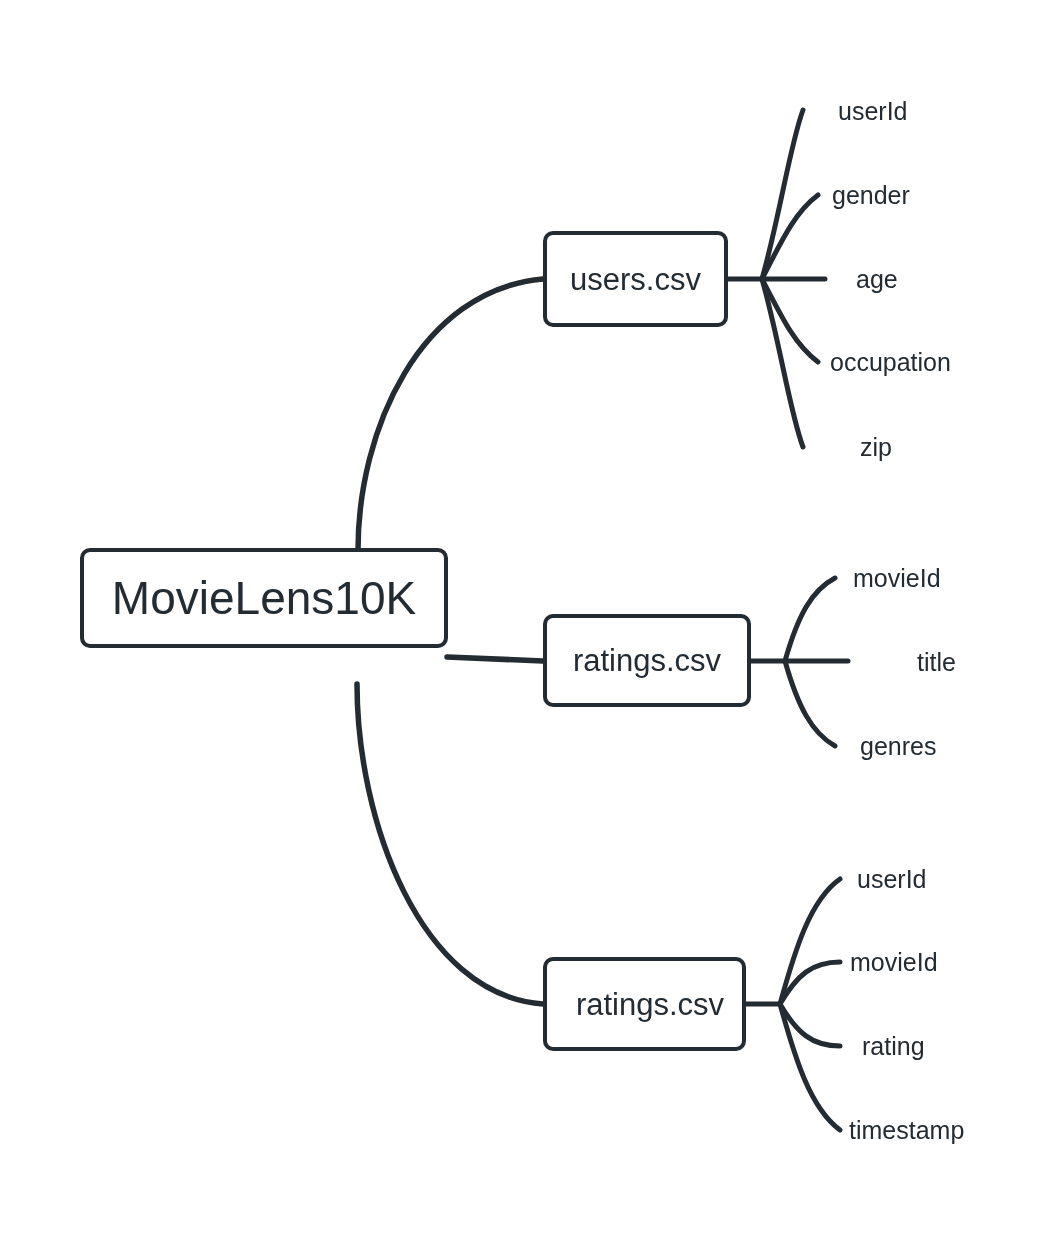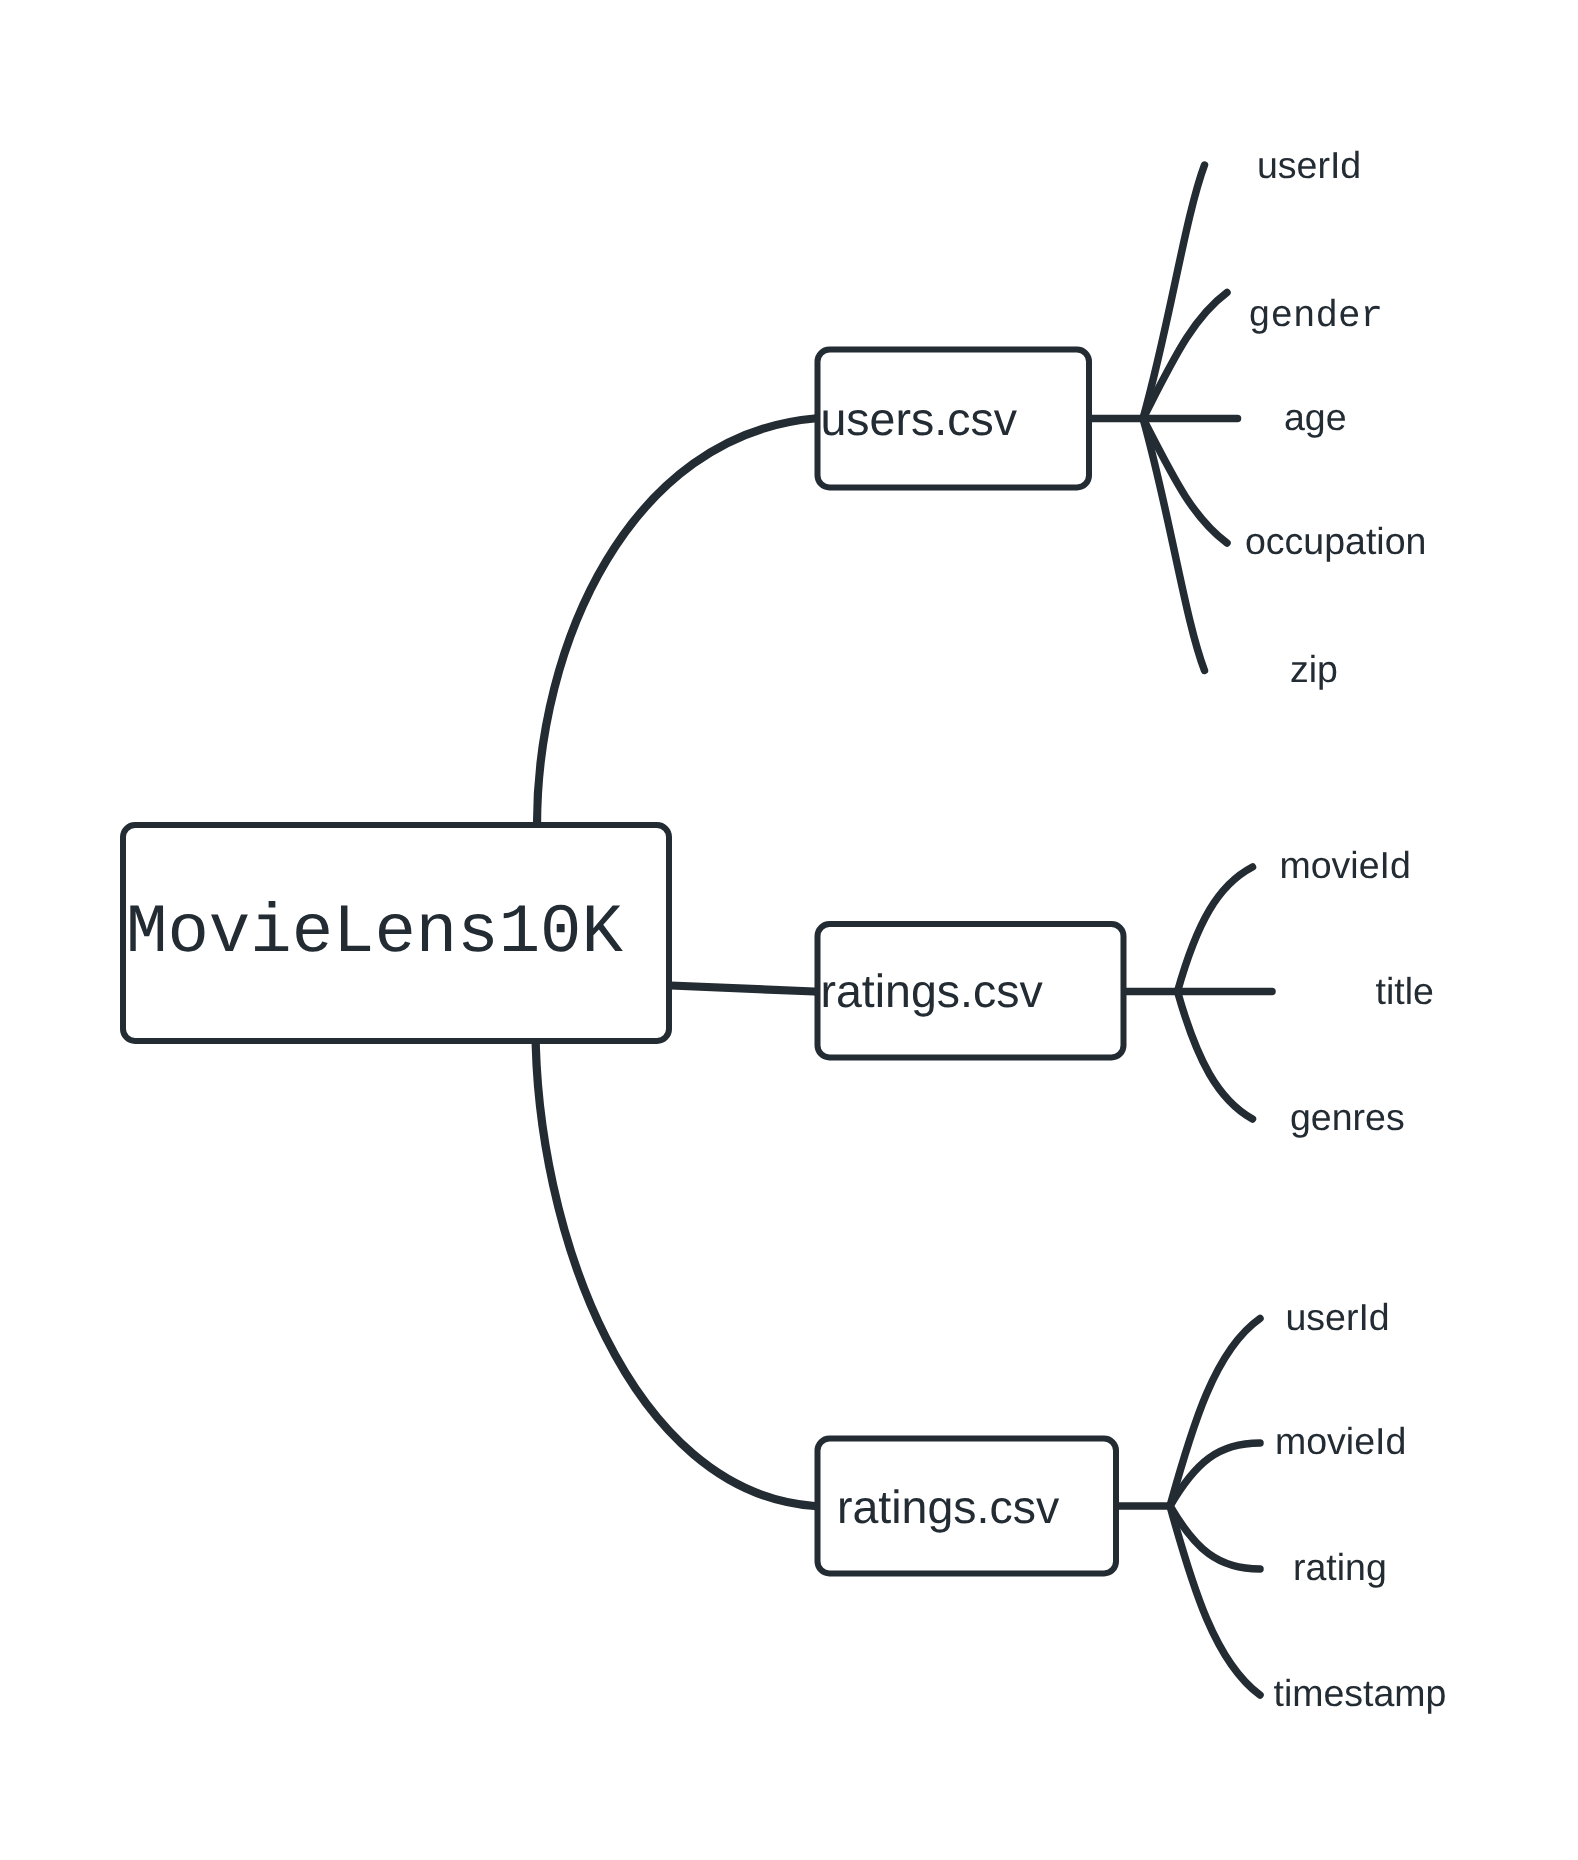--- a/index.html
+++ b/index.html
@@ -25,34 +25,33 @@
     height: 1240px;
   }
   .node {
     position: absolute;
     box-sizing: border-box;
     background: #ffffff;
     border: 4px solid #232b33;
     border-radius: 10px;
     display: flex;
     align-items: center;
-    justify-content: flex-start;
+    justify-content: center;
     color: #232b33;
     z-index: 2;
   }
   .node-label {
     white-space: nowrap;
     line-height: 1;
   }
   #node-root {
     left: 80px;
     top: 548px;
     width: 368px;
-    height: 148px;
-    font-family: Liberation Mono, monospace;
+    height: 100px;
   }
   #node-root .node-label {
     font-size: 46px;
   }
   #node-users {
     left: 543px;
     top: 231px;
     width: 185px;
     height: 96px;
   }
@@ -125,21 +124,21 @@
   </svg>
 
   <div class="node" id="node-root">
     <span class="node-label">MovieLens10K</span>
   </div>
 
   <div class="node" id="node-users">
     <span class="node-label">users.csv</span>
   </div>
   <div class="leaf-label" style="left:838px; top:111px;">userId</div>
-  <div class="leaf-label" style="left:832px; top:211px;font-family:Liberation Mono, monospace;">gender</div>
+  <div class="leaf-label" style="left:832px; top:195px;">gender</div>
   <div class="leaf-label" style="left:856px; top:279px;">age</div>
   <div class="leaf-label" style="left:830px; top:362px;">occupation</div>
   <div class="leaf-label" style="left:860px; top:447px;">zip</div>
 
   <div class="node" id="node-movies">
     <span class="node-label">ratings.csv</span>
   </div>
   <div class="leaf-label" style="left:853px; top:578px;">movieId</div>
   <div class="leaf-label" style="left:877px; top:662px;margin-left:40px;">title</div>
   <div class="leaf-label" style="left:860px; top:746px;text-align:center;">genres</div>

